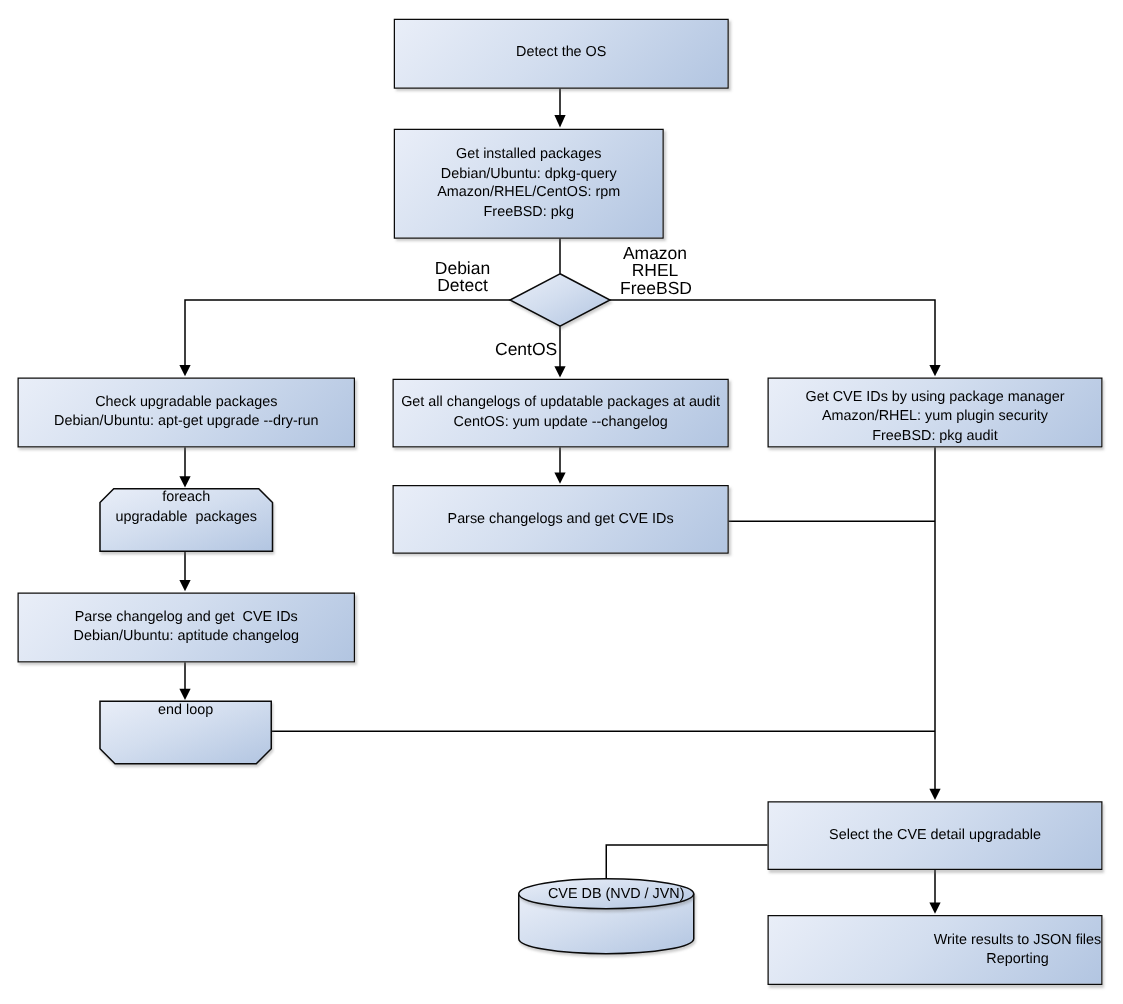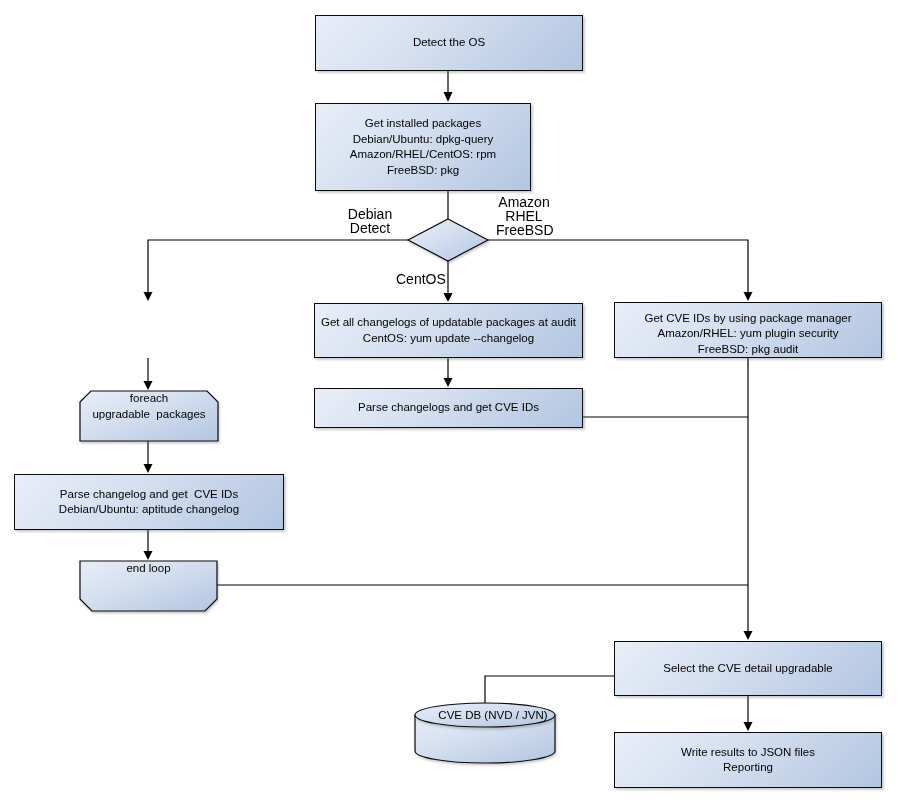--- a/index.html
+++ b/index.html
@@ -112,46 +112,50 @@
     <span>Detect the OS</span>
   </div>
 
   <div class="box" style="left:315px; top:103px; width:216px; height:88px;">
     <span>Get installed packages
 Debian/Ubuntu: dpkg-query
 Amazon/RHEL/CentOS: rpm
 FreeBSD: pkg</span>
   </div>
 
+  <div class="box" style="left:14px;  top:302px; width:270px; height:56px;">
+    <span>Check upgradable packages
+Debian/Ubuntu: apt-get upgrade --dry-run</span>
+  </div>
 
   <div class="box" style="left:14px;  top:474px; width:270px; height:56px;">
     <span>Parse changelog and get  CVE IDs
 Debian/Ubuntu: aptitude changelog</span>
   </div>
 
   <div class="box" style="left:314px; top:303px; width:269px; height:55px;">
     <span>Get all changelogs of updatable packages at audit
 CentOS: yum update --changelog</span>
   </div>
 
-  <div class="box" style="left:314px; top:388px; width:269px; height:40px;">
+  <div class="box" style="left:314px; top:388px; width:269px; height:55px;">
     <span>Parse changelogs and get CVE IDs</span>
   </div>
 
   <div class="box" style="left:614px; top:302px; width:268px; height:56px;align-items:flex-end;">
     <span>Get CVE IDs by using package manager
 Amazon/RHEL: yum plugin security
 FreeBSD: pkg audit</span>
   </div>
 
   <div class="box" style="left:614px; top:641px; width:268px; height:55px;">
     <span>Select the CVE detail upgradable</span>
   </div>
 
-  <div class="box" style="left:614px; top:732px; width:268px; height:56px;">
+  <div class="box" style="left:614px; top:732px; width:268px; height:56px;justify-content:flex-end;">
     <span>Write results to JSON files
 Reporting</span>
   </div>
 
   <div class="overlay" style="left:80px; top:391px; width:138px; height:50px;">
     <span>foreach
 upgradable  packages</span>
   </div>
 
   <div class="overlay" style="left:80px; top:561px; width:137px; height:64px;">

